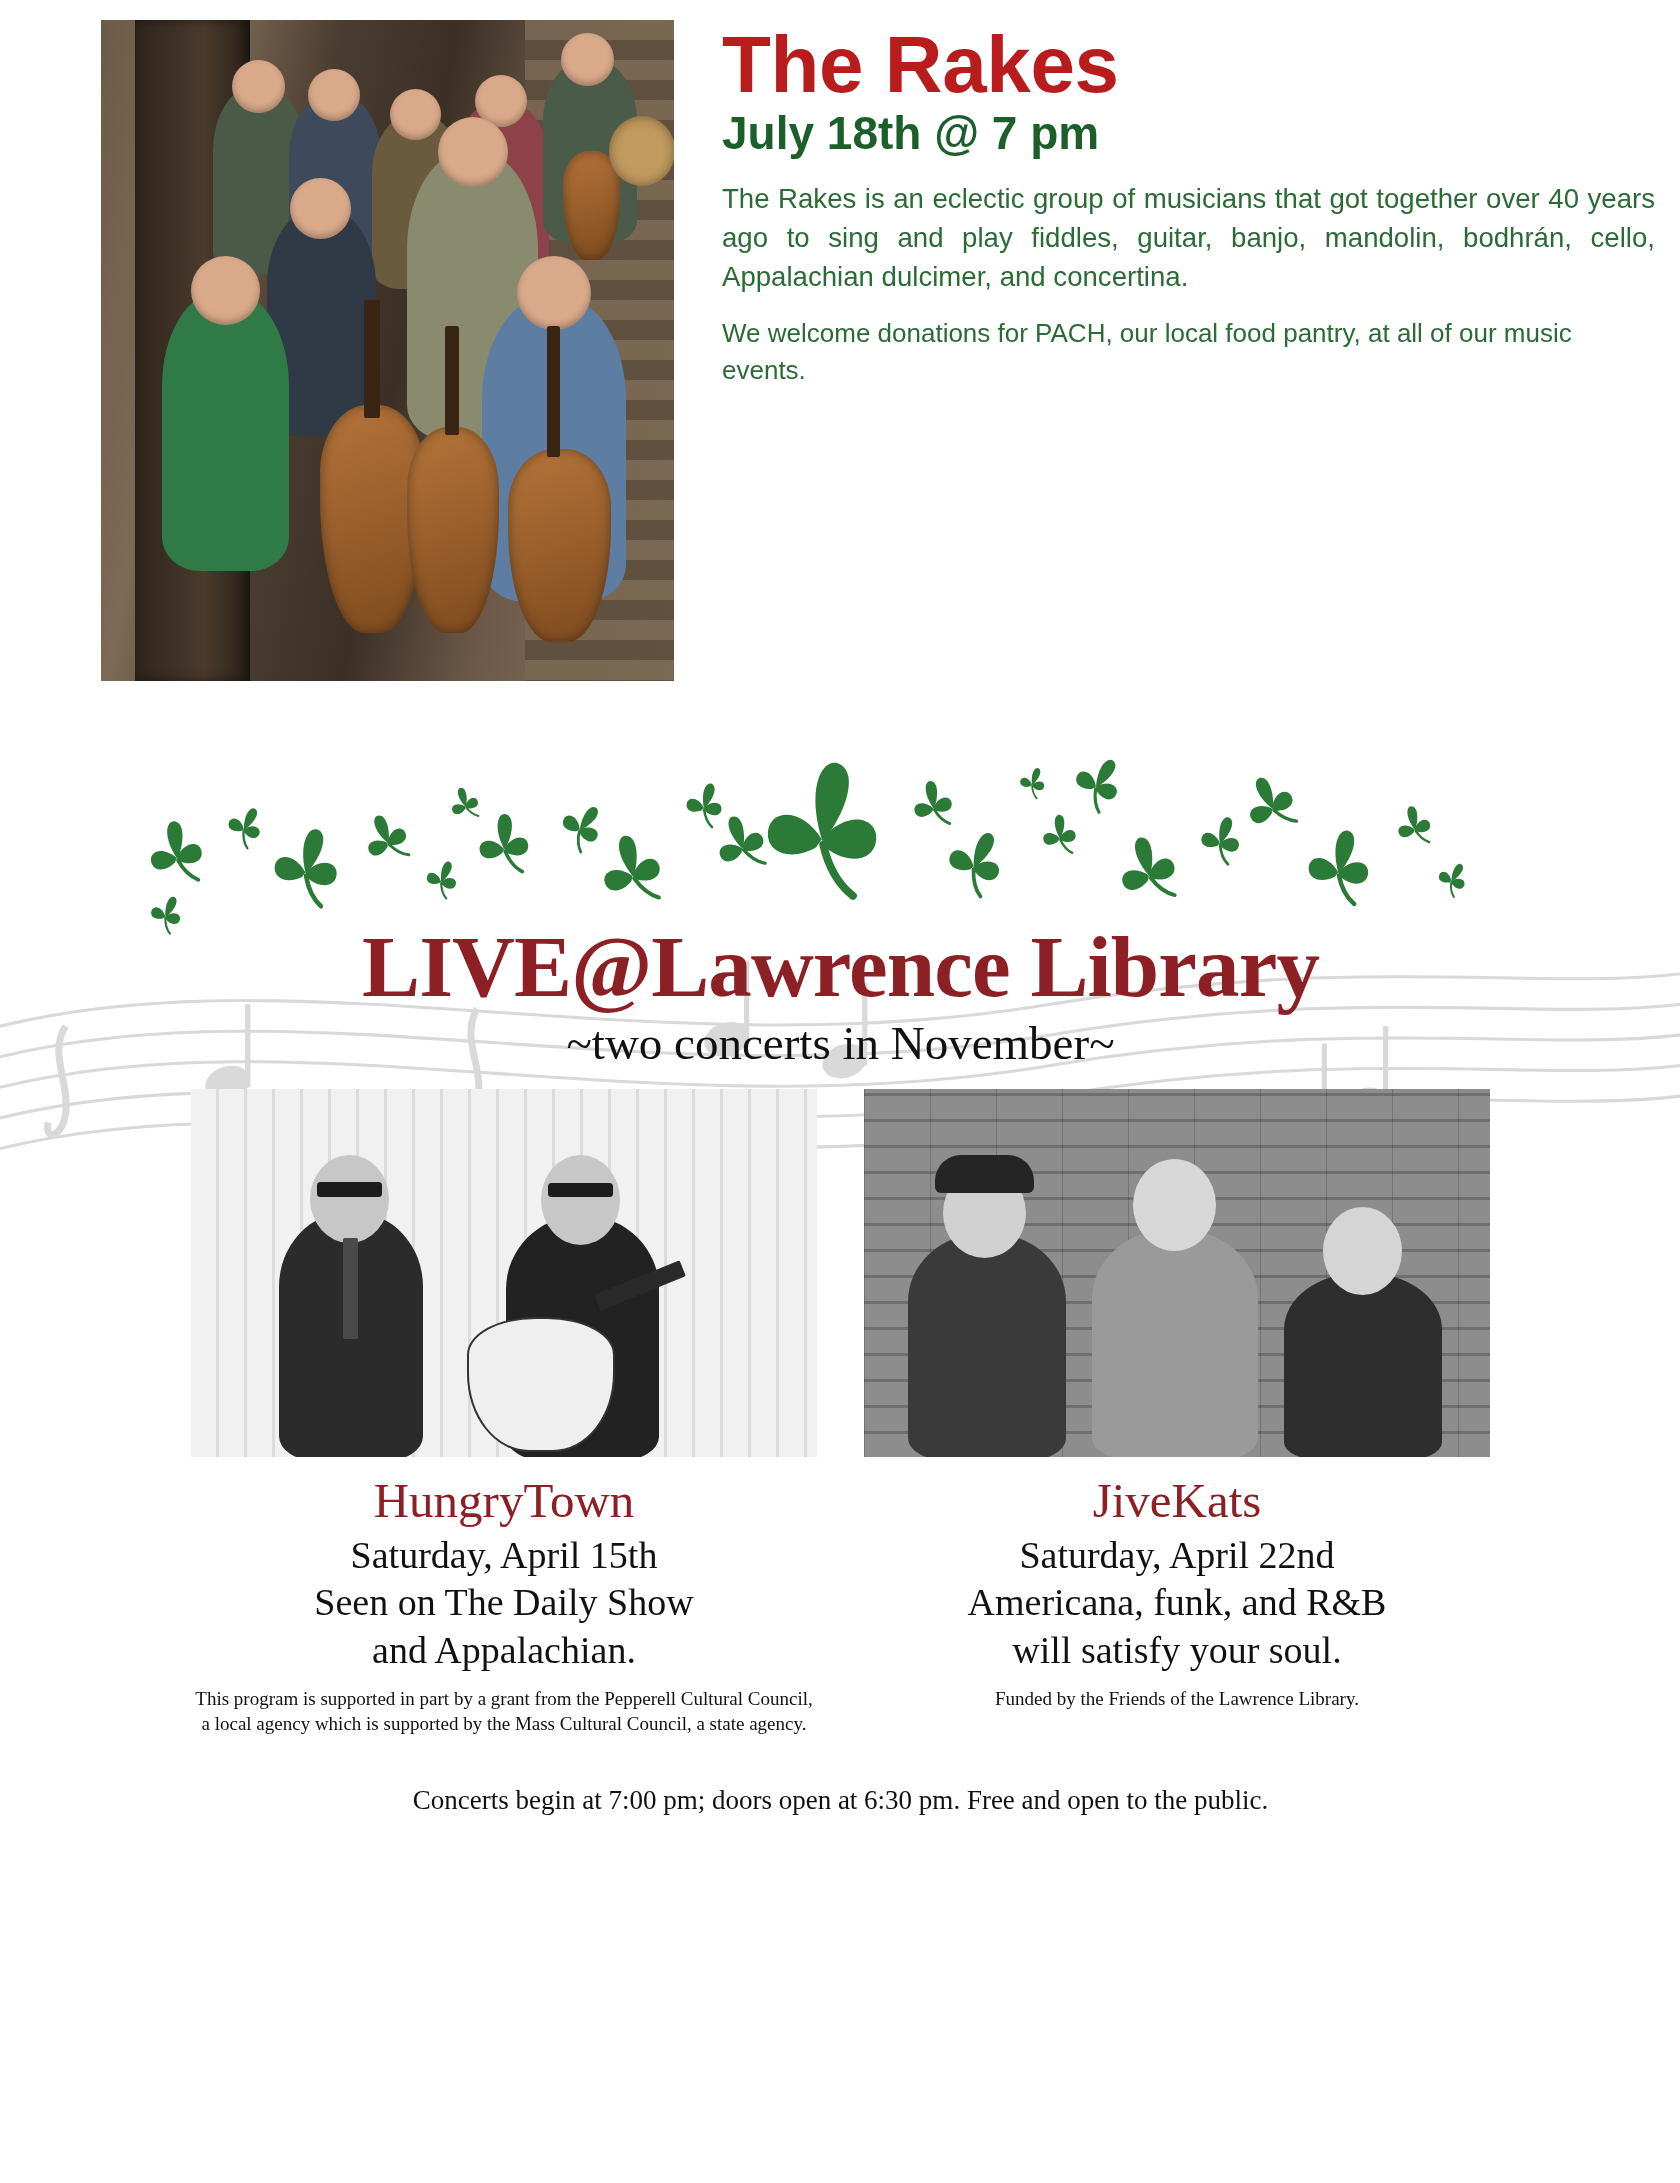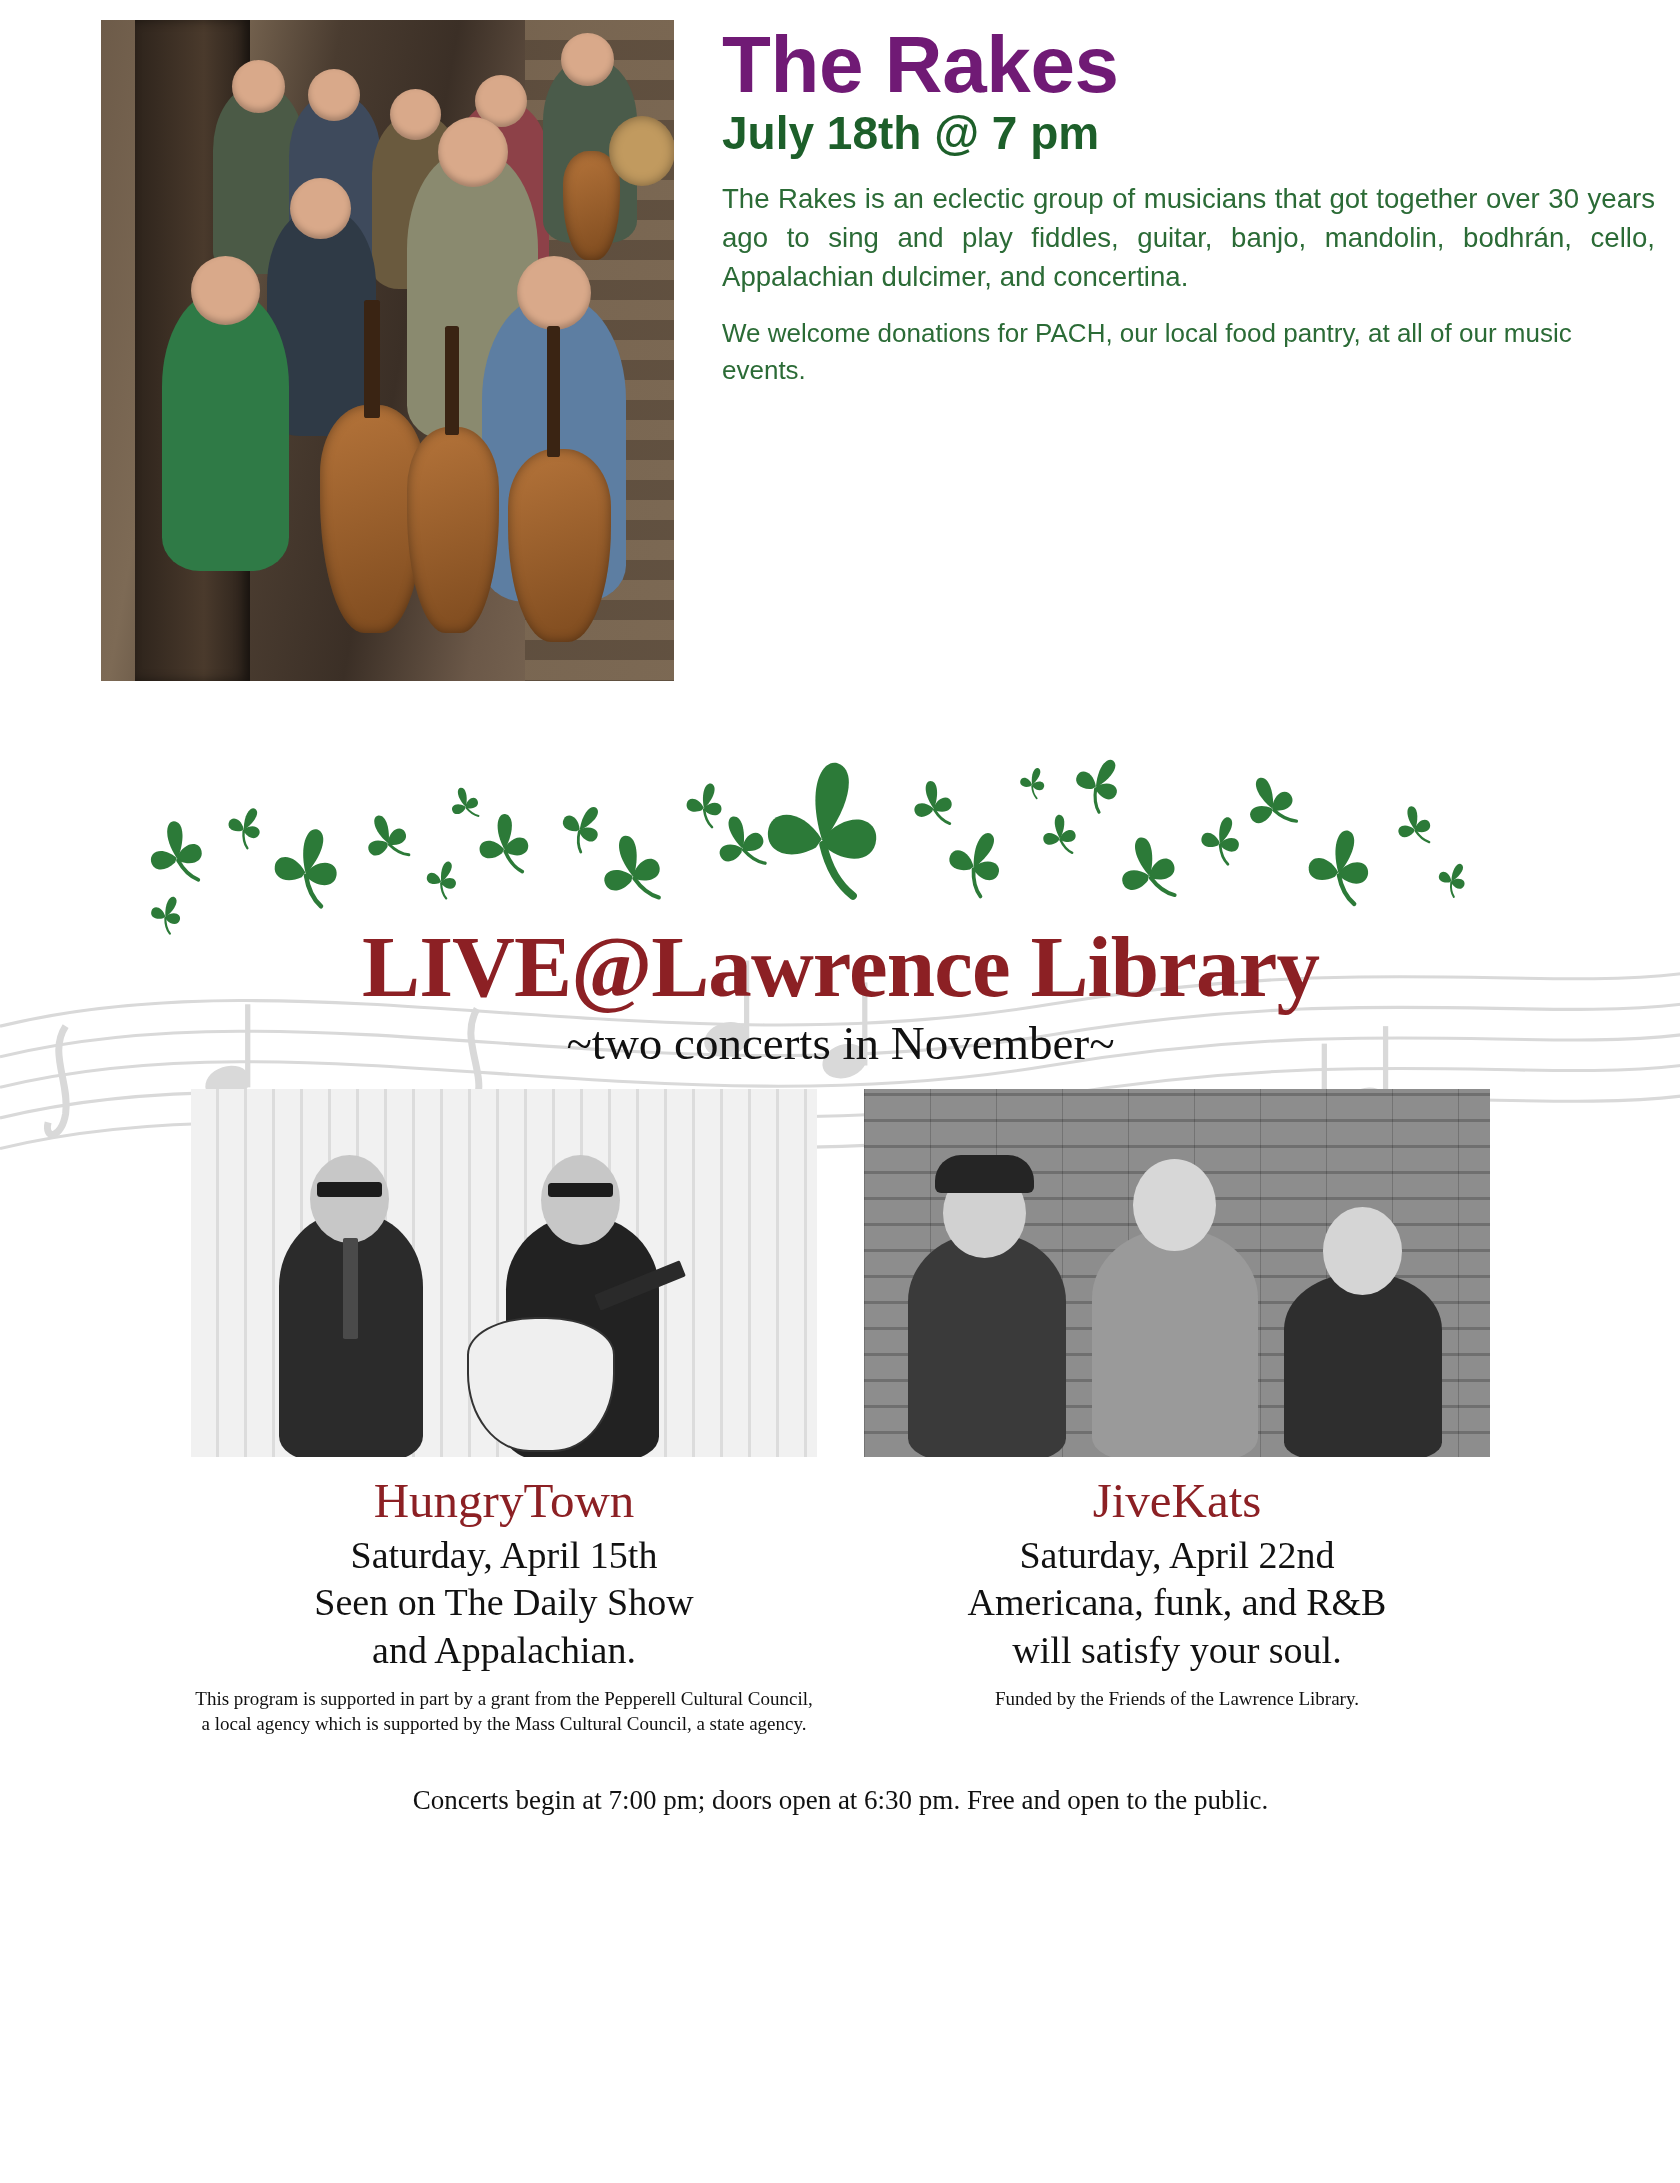--- a/index.html
+++ b/index.html
@@ -72,21 +72,21 @@
   }
 
   .top-text {
     flex: 1 1 auto;
     padding-left: 48px;
     padding-top: 4.4px;
   }
   .event-title {
     font-size: 80px;
     font-weight: 700;
-    color: #701a75;
+    color: #b91c1c;
     line-height: 1.02;
     letter-spacing: -0.4px;
     margin: 0 0 2.6px 0;
   }
   .event-date {
     font-size: 46px;
     font-weight: 700;
     color: #1d5f2a;
     line-height: 1.1;
     margin: 0 0 20px 0;
@@ -279,21 +279,21 @@
     <div class="neck" style="left:344px;top:306px;width:14px;height:109px;"></div>
     <div class="instr" style="left:407px;top:429px;width:103px;height:193px;"></div>
     <div class="neck" style="left:446px;top:306px;width:13px;height:131px;"></div>
     <div class="instr" style="left:462px;top:131px;width:57px;height:109px;"></div>
     <div class="instr" style="left:508px;top:96px;width:66px;height:70px;border-radius:50%;background:#c19a5f;"></div>
   </div>
 
   <div class="top-text">
     <h1 class="event-title">The Rakes</h1>
     <div class="event-date">July 18th @ 7 pm</div>
-    <p class="event-desc">The Rakes is an eclectic group of musicians that got together over 30 years ago to sing and play fiddles, guitar, banjo, mandolin, bodhrán, cello, Appalachian dulcimer, and concertina.</p>
+    <p class="event-desc">The Rakes is an eclectic group of musicians that got together over 40 years ago to sing and play fiddles, guitar, banjo, mandolin, bodhrán, cello, Appalachian dulcimer, and concertina.</p>
     <p class="event-note">We welcome donations for PACH, our local food pantry, at all of our music events.</p>
   </div>
 </div>
 
 <div class="shamrock-band">
   <svg viewBox="0 0 3841 560" preserveAspectRatio="xMidYMid meet" aria-hidden="true">
     <defs>
       <g id="shamrock">
         <path d="M0,16 C-26,-20 -62,-14 -62,12 C-62,36 -34,44 -6,26 Z" fill="#2c7a38"></path>
         <path d="M0,16 C26,-20 62,-14 62,12 C62,36 34,44 6,26 Z" fill="#2c7a38"></path>

